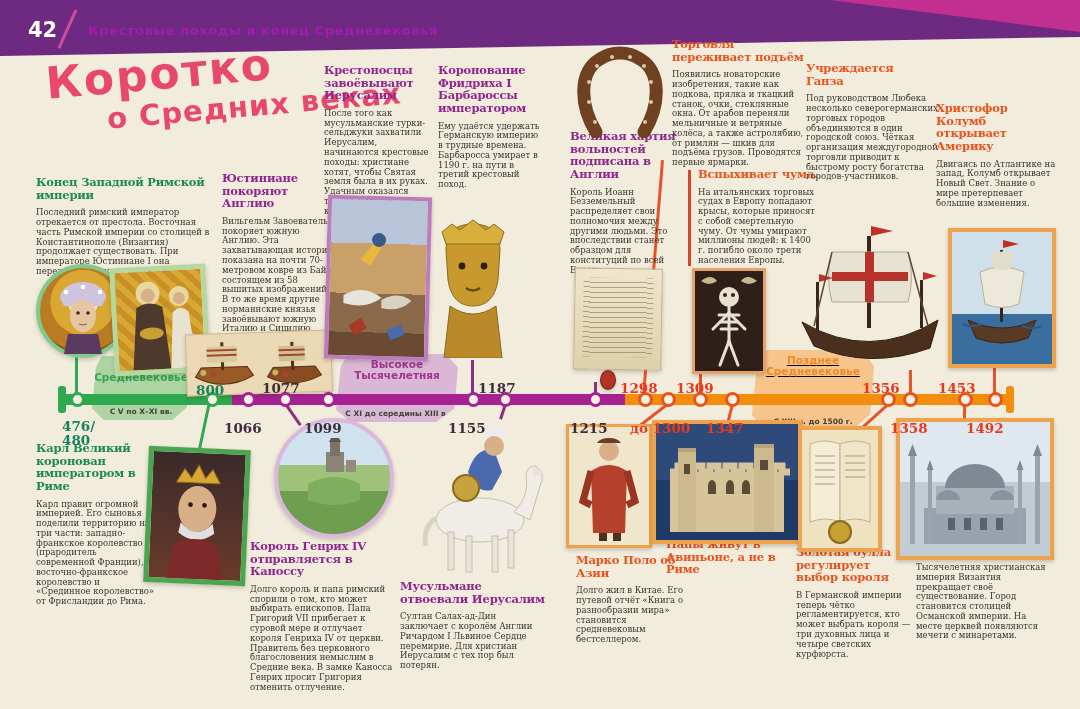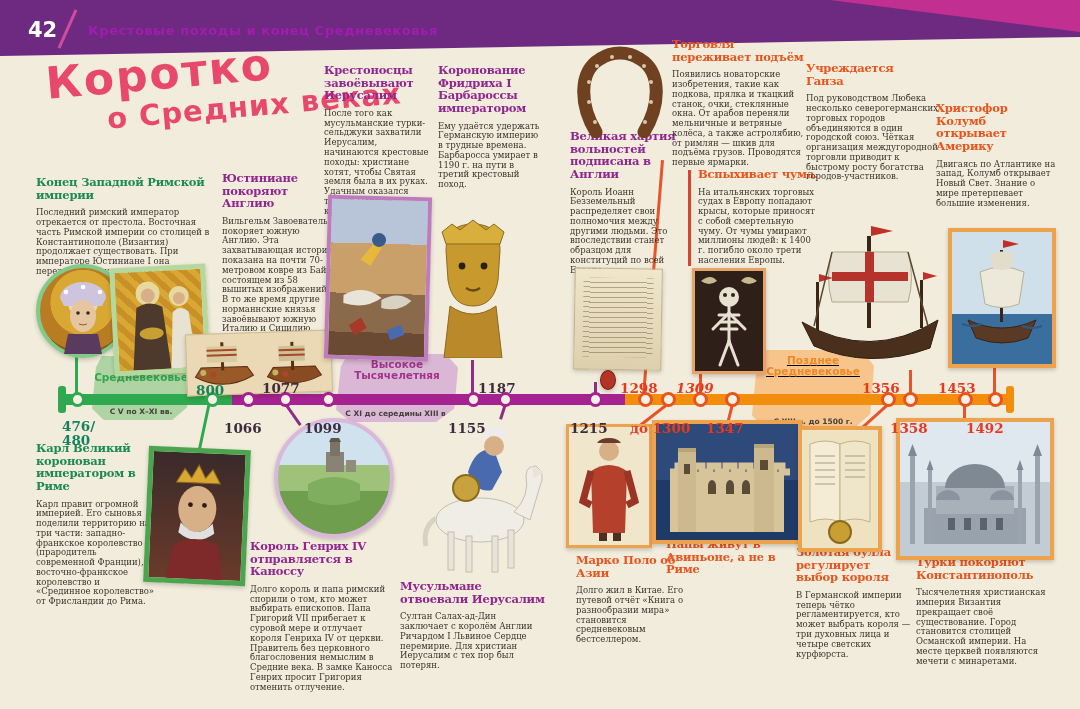--- a/index.html
+++ b/index.html
@@ -115,21 +115,21 @@
 480</div>
   <div class="date g" style="left:196px;top:374px;">800</div>
   <div class="date p" style="left:224px;top:412px;">1066</div>
   <div class="date p" style="left:262px;top:372px;">1077</div>
   <div class="date p" style="left:304px;top:412px;">1099</div>
   <div class="date p" style="left:448px;top:412px;">1155</div>
   <div class="date p" style="left:478px;top:372px;">1187</div>
   <div class="date p" style="left:570px;top:412px;">1215</div>
   <div class="date o" style="left:620px;top:372px;">1298</div>
   <div class="date o" style="left:630px;top:412px;">до 1300</div>
-  <div class="date o" style="left:676px;top:372px;font-style:italic;">1309</div>
+  <div class="date o" style="left:676px;top:372px;">1309</div>
   <div class="date o" style="left:706px;top:412px;">1347</div>
   <div class="date o" style="left:862px;top:372px;">1356</div>
   <div class="date o" style="left:890px;top:412px;">1358</div>
   <div class="date o" style="left:938px;top:372px;">1453</div>
   <div class="date o" style="left:966px;top:412px;">1492</div>
 
   <div class="event green" style="left:36px;top:176px;width:176px;">
     <div class="ev-title">Конец Западной Римской империи</div>
     <div class="ev-body">Последний римский император отрекается от престола. Восточная часть Римской империи со столицей в Константинополе (Византия) продолжает существовать. При императоре Юстиниане I она пережила эпоху расцвета в VI в.</div>
   </div>
@@ -184,21 +184,20 @@
     <div class="ev-body">Долго жил в Китае. Его путевой отчёт «Книга о разнообразии мира» становится средневековым бестселлером.</div>
   </div>
   <div class="event orange" style="left:666px;top:538px;width:126px;">
     <div class="ev-title">Папы живут в Авиньоне, а не в Риме</div>
   </div>
   <div class="event orange" style="left:796px;top:546px;width:128px;">
     <div class="ev-title" style="width:112px;">Золотая булла регулирует выбор короля</div>
     <div class="ev-body">В Германской империи теперь чётко регламентируется, кто может выбрать короля — три духовных лица и четыре светских курфюрста.</div>
   </div>
   <div class="event orange" style="left:916px;top:556px;width:142px;">
-    <div class="ev-title">Турки покоряют Константинополь</div>
     <div class="ev-body" style="width:132px;">Тысячелетняя христианская империя Византия прекращает своё существование. Город становится столицей Османской империи. На месте церквей появляются мечети с минаретами.</div>
   </div>
 
   <div class="img circle" style="left:36px;top:264px;width:86px;height:86px;border:4px solid #82c98a;
        background:radial-gradient(circle at 50% 40%, #efd7a8 0 22%, #d9a832 23% 48%, #b97c22 49% 72%, #8a5a1e 73%);">
     <svg width="86" height="86" viewBox="0 0 86 86">
       <path d="M20 30 a23 16 0 0 1 46 0 l-4 8 -38 0 z" fill="#cfc4de"></path>
       <circle cx="26" cy="24" r="2.3" fill="#fff"></circle>
         <circle cx="43" cy="19" r="2.3" fill="#fff"></circle>
         <circle cx="60" cy="24" r="2.3" fill="#fff"></circle>

